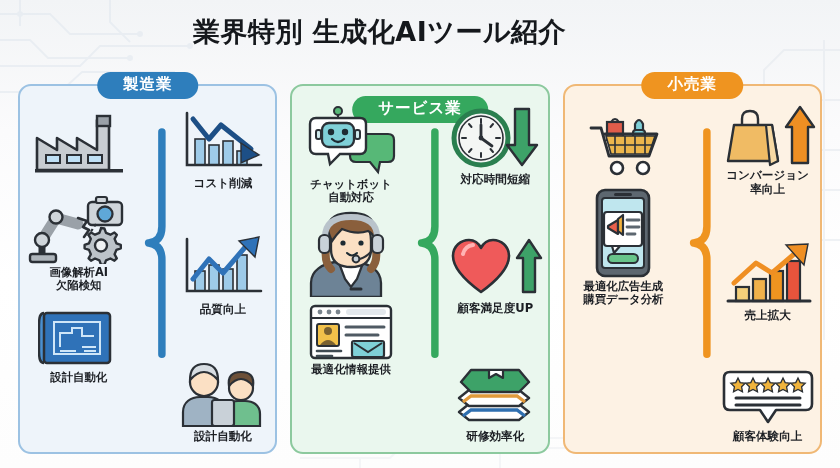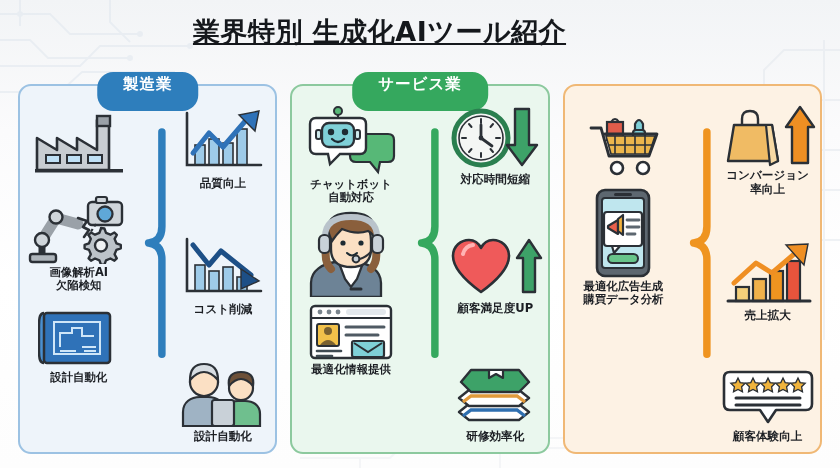--- a/index.html
+++ b/index.html
@@ -35,21 +35,20 @@
     position: absolute;
     top: 14px;
     left: 0;
     width: 759px;
     text-align: center;
     font-size: 27px;
     font-weight: bold;
     color: #15181c;
     letter-spacing: 0.5px;
     white-space: nowrap;
-    text-decoration: underline;
   }
 
   .panels {
     position: absolute;
     top: 84px;
     left: 18px;
     width: 804px;
     height: 370px;
     display: flex;
     gap: 13px;
@@ -63,31 +62,31 @@
   }
   .panel.mfg    { background: #eef4fa; border-color: #9cc2e3; }
   .panel.svc    { background: #eaf7ee; border-color: #8cc99e; }
   .panel.retail { background: #fdf2e4; border-color: #f0b875; }
 
   .pill {
     position: absolute;
     top: -14px;
     left: 50%;
     transform: translateX(-50%);
-    padding: 4px 26px 17px 26px;
+    padding: 4px 26px 5px 26px;
     border-radius: 16px;
     color: #fff;
     font-size: 15.5px;
     font-weight: bold;
     letter-spacing: 1px;
     white-space: nowrap;
     line-height: 1.15;
   }
   .pill.mfg    { background: #2e7ebc; }
-  .pill.svc    { background: #35a85e; }
+  .pill.svc    { background: #35a85e; margin-top: 24px; }
   .pill.retail { background: #ef9420; }
 
   .body {
     position: absolute;
     top: 16px;
     left: 0;
     right: 0;
     bottom: 6px;
     display: flex;
   }
@@ -251,48 +250,48 @@
           <svg class="brace" viewBox="0 0 40 340" preserveAspectRatio="none">
             <path d="M30 36 V150 Q30 168 14 170 Q30 172 30 190 V304" fill="none" stroke="#2e7ebc" stroke-width="9" stroke-linecap="round" stroke-linejoin="round"></path>
           </svg>
         </div>
 
         <div class="col-right">
           <div class="node">
             <div class="glyph">
               <svg width="96" height="70" viewBox="0 0 96 70">
                 <g fill="#9ecbe9" stroke="#2b3036" stroke-width="1.6">
+                  <rect x="20" y="34" width="10" height="26"></rect>
+                    <rect x="34" y="40" width="10" height="20"></rect>
+                  <rect x="48" y="36" width="10" height="24"></rect>
+                    <rect x="62" y="46" width="10" height="14"></rect>
+                </g>
+                <path d="M12 8 V60 H86" fill="none" stroke="#2b3036" stroke-width="2.6" stroke-linecap="round"></path>
+                <path d="M18 14 L34 34 L46 20 L76 44" fill="none" stroke="#1d4f86" stroke-width="5" stroke-linejoin="round" stroke-linecap="round"></path>
+                <path d="M66 38 L84 50 L66 58 Z" fill="#1d4f86" stroke="#2b3036" stroke-width="1.4"></path>
+              </svg>
+            </div>
+            <div class="cap">コスト削減</div>
+          </div>
+
+          <div class="node">
+            <div class="glyph">
+              <svg width="96" height="70" viewBox="0 0 96 70">
+                <g fill="#9ecbe9" stroke="#2b3036" stroke-width="1.6">
                   <rect x="20" y="40" width="10" height="20"></rect>
                     <rect x="34" y="34" width="10" height="26"></rect>
                   <rect x="48" y="38" width="10" height="22"></rect>
                     <rect x="62" y="24" width="10" height="36"></rect>
                 </g>
                 <path d="M12 8 V60 H86" fill="none" stroke="#2b3036" stroke-width="2.6" stroke-linecap="round"></path>
                 <path d="M18 48 L34 28 L48 42 L72 14" fill="none" stroke="#2f72b8" stroke-width="5" stroke-linejoin="round" stroke-linecap="round"></path>
                 <path d="M64 10 L84 6 L80 26 Z" fill="#2f72b8" stroke="#2b3036" stroke-width="1.4"></path>
               </svg>
             </div>
             <div class="cap">品質向上</div>
-          </div>
-
-          <div class="node">
-            <div class="glyph">
-              <svg width="96" height="70" viewBox="0 0 96 70">
-                <g fill="#9ecbe9" stroke="#2b3036" stroke-width="1.6">
-                  <rect x="20" y="34" width="10" height="26"></rect>
-                    <rect x="34" y="40" width="10" height="20"></rect>
-                  <rect x="48" y="36" width="10" height="24"></rect>
-                    <rect x="62" y="46" width="10" height="14"></rect>
-                </g>
-                <path d="M12 8 V60 H86" fill="none" stroke="#2b3036" stroke-width="2.6" stroke-linecap="round"></path>
-                <path d="M18 14 L34 34 L46 20 L76 44" fill="none" stroke="#1d4f86" stroke-width="5" stroke-linejoin="round" stroke-linecap="round"></path>
-                <path d="M66 38 L84 50 L66 58 Z" fill="#1d4f86" stroke="#2b3036" stroke-width="1.4"></path>
-              </svg>
-            </div>
-            <div class="cap">コスト削減</div>
           </div>
 
           <div class="node">
             <div class="glyph">
               <svg width="96" height="72" viewBox="0 0 96 72">
 
                 <path d="M8 70 V56 c0-10 8-15 17-15 h8 c9 0 17 5 17 15 v14 Z" fill="#9fb3c4" stroke="#2b3036" stroke-width="2.2"></path>
                 <circle cx="29" cy="26" r="14" fill="#fbe0c4" stroke="#2b3036" stroke-width="2.2"></circle>
                 <path d="M15 24 q14-16 28 0 q0-16 -14-16 q-14 0-14 16Z" fill="#d7dde2" stroke="#2b3036" stroke-width="2.2"></path>
 
@@ -438,20 +437,21 @@
                 <path d="M40 8 h14 v8 l-7-4 -7 4Z" fill="#ffffff" stroke="#2b3036" stroke-width="2.2" stroke-linejoin="round"></path>
               </svg>
             </div>
             <div class="cap">研修効率化</div>
           </div>
         </div>
       </div>
     </div>
 
     <div class="panel retail">
+      <div class="pill retail">小売業</div>
       <div class="body">
 
         <div class="col-left">
           <div class="node" style="margin-top:8px">
             <div class="glyph">
               <svg width="100" height="70" viewBox="0 0 100 70">
                 <rect x="34" y="12" width="16" height="18" fill="#e05c4a" stroke="#2b3036" stroke-width="2.2"></rect>
                 <path d="M38 12 q4-6 8 0" fill="none" stroke="#2b3036" stroke-width="2"></path>
                 <path d="M62 14 q4-8 8 0 v16 h-8Z" fill="#7fd0d8" stroke="#2b3036" stroke-width="2.2"></path>
                 <rect x="60" y="20" width="12" height="22" rx="3" fill="#7fd0d8" stroke="#2b3036" stroke-width="2.2"></rect>

